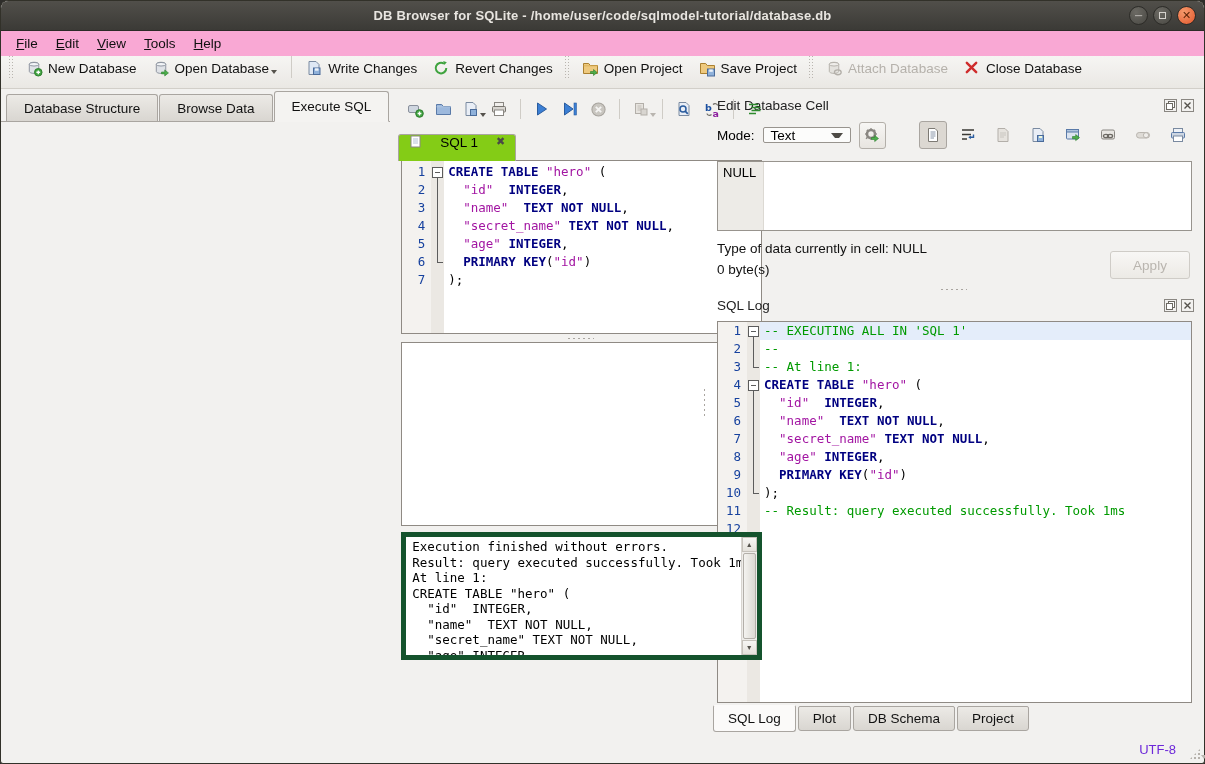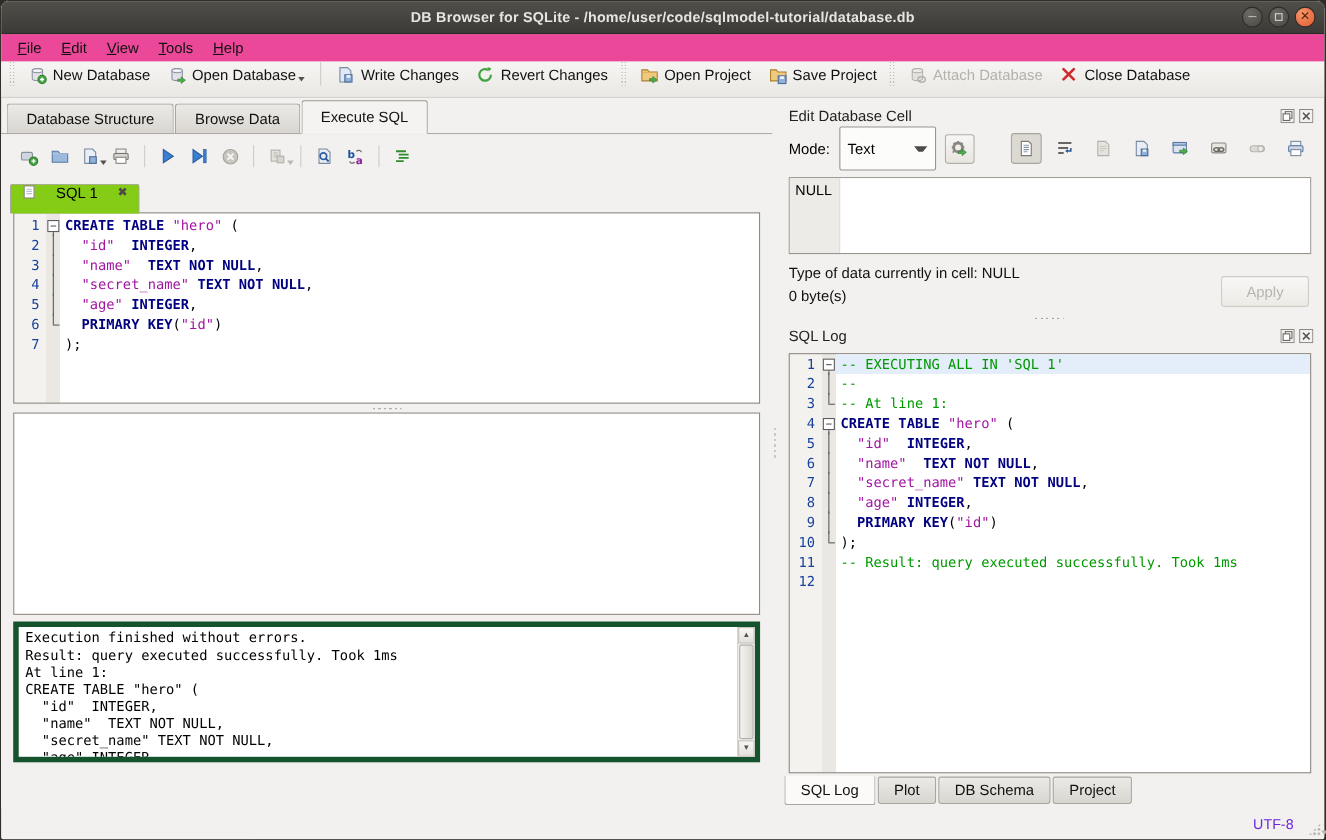--- a/index.html
+++ b/index.html
@@ -8,36 +8,36 @@
 
   
   .titlebar { height:30px; flex:none; background:linear-gradient(#514f4a,#3b3a36); display:flex; align-items:center; position:relative; border-bottom:1px solid #2c2b27; }
   .titlebar .title { flex:1; text-align:center; color:#e8e5e0; font-weight:bold; font-size:13px; letter-spacing:.2px; }
   .winbtns { position:absolute; right:8px; top:5px; display:flex; gap:5px; }
   .wbtn { width:19px; height:19px; border-radius:50%; display:flex; align-items:center; justify-content:center; background:radial-gradient(circle at 35% 30%, #6c6a64, #484742); border:1px solid #2d2c28; color:#d6d3ce; font-size:10px; line-height:1; cursor:default; }
   .wbtn .maxsq { width:7px; height:7px; border:1.4px solid #d6d3ce; }
   .wbtn.close { background:radial-gradient(circle at 35% 30%, #f59a6c, #e2562c); color:#5e2508; font-size:11px; font-weight:bold; }
 
   
-  .menubar { height:25px; flex:none; background:#ec4899; display:flex; align-items:center; padding-left:6px; font-size:13.5px; color:#111; }
+  .menubar { height:25px; flex:none; background:#f9a8d4; display:flex; align-items:center; padding-left:6px; font-size:13.5px; color:#111; }
   .menuitem { display:inline-block; padding:2px 9px; }
   .accesskey::first-letter { text-decoration:underline; }
 
   
   .toolbar { height:33px; flex:none; background:linear-gradient(#f6f5f3,#eae8e4); border-bottom:1px solid #d2cfc9; display:flex; align-items:flex-start; padding:0 4px; font-size:13.5px; color:#111; }
   .thandle { width:7px; height:22px; margin:0 3px; background-image:repeating-linear-gradient(to bottom,#b9b5af 0 1px,transparent 1px 3px),repeating-linear-gradient(to bottom,#b9b5af 0 1px,transparent 1px 3px); background-size:1px 100%,1px 100%; background-position:1px 0,4px 0; background-repeat:no-repeat; }
   .tsep { width:1px; height:22px; background:#cfccc6; margin:0 6px; }
   .tbtn { display:flex; align-items:center; gap:5px; padding:4px 8px; border-radius:3px; white-space:nowrap; }
   .tbtn.disabled { color:#b5b1ab; }
   .ticon { display:inline-flex; width:17px; height:17px; }
   .caret { width:0; height:0; border:3.5px solid transparent; border-top:4.5px solid #55524c; margin-top:10px; margin-left:-3px; }
 
   
   .body { flex:1; display:flex; min-height:0; }
-  .left { width:701px; flex:none; display:flex; flex-direction:column; }
+  .left { width:701px; flex:none; display:flex; flex-direction:row; }
   .vsplit { width:5px; flex:none; position:relative; }
   .vsplit::after { content:''; position:absolute; left:2px; top:300px; width:1px; height:28px; background-image:repeating-linear-gradient(to bottom,#a9a5a0 0 2px,transparent 2px 5px); }
   .right { flex:1; display:flex; flex-direction:column; padding:4px 8px 0 4px; min-width:0; }
 
   
   .maintabs { height:33px; flex:none; display:flex; align-items:flex-end; padding-left:5px; border-bottom:1px solid #a9a5a0; }
   .mtab { height:27px; display:flex; align-items:center; padding:0 17px; font-size:13.5px; background:linear-gradient(#eceae6,#d9d6d1); border:1px solid #a9a5a0; border-bottom:none; border-radius:3px 3px 0 0; margin-right:1px; color:#111; }
   .mtab.active { height:31px; background:#f4f3f1; position:relative; margin-bottom:-1px; border-bottom:1px solid #f4f3f1; }
 
   
@@ -79,21 +79,21 @@
   .sb .ar { height:15px; display:flex; align-items:center; justify-content:center; font-size:7px; color:#55524c; background:linear-gradient(#f7f6f4,#e4e1db); border:1px solid #c6c2bb; }
   .sb .ar.dn { position:absolute; bottom:0; left:0; right:0; }
   .sb .thumb { position:absolute; top:16px; bottom:16px; left:1px; right:1px; background:linear-gradient(to right,#f4f3f0,#dcd9d3); border:1px solid #b3afa9; border-radius:2px; }
 
   
   .dockhead { height:24px; flex:none; display:flex; align-items:center; font-size:13.5px; color:#222; padding:0 2px 0 6px; }
   .dockicons { margin-left:auto; display:flex; gap:3px; }
   .dicon { width:14px; height:14px; display:flex; align-items:center; justify-content:center; }
 
   .moderow { height:36px; flex:none; display:flex; align-items:center; gap:8px; padding-left:6px; font-size:13.5px; }
-  .combo { display:flex; align-items:center; background:#fcfcfb; border:1px solid #98948e; border-radius:2px; height:40px; padding:0 7px; font-size:13.5px; min-width:86px; }
+  .combo { display:flex; align-items:center; background:#fcfcfb; border:1px solid #98948e; border-radius:2px; height:16px; padding:0 7px; font-size:13.5px; min-width:86px; }
   .combo .ccaret { margin-left:auto; width:0; height:0; border:4px solid transparent; border-top:5px solid #4e4b46; margin-top:5px; padding-left:4px; }
   .sqbtn { width:27px; height:27px; border:1px solid #b3afa9; border-radius:3px; background:linear-gradient(#f7f6f4,#e8e5e0); display:flex; align-items:center; justify-content:center; position:relative; }
   .cellicons { margin-left:auto; display:flex; align-items:center; gap:7px; padding-right:4px; }
   .cibtn { width:28px; height:28px; display:flex; align-items:center; justify-content:center; border-radius:3px; }
   .cibtn.pressed { background:#dcd8d2; border:1px solid #a9a5a0; }
 
   .cellbox { height:70px; flex:none; margin:8px 4px 0 6px; border:1px solid #98948e; background:#fff; display:flex; }
   .cellgutter { width:46px; flex:none; background:#edebe7; border-right:1px solid #dcd9d3; font-size:13px; color:#000; padding:3px 0 0 5px; }
 
   .inforow { flex:none; position:relative; padding:10px 4px 8px 6px; font-size:13.5px; color:#111; }

